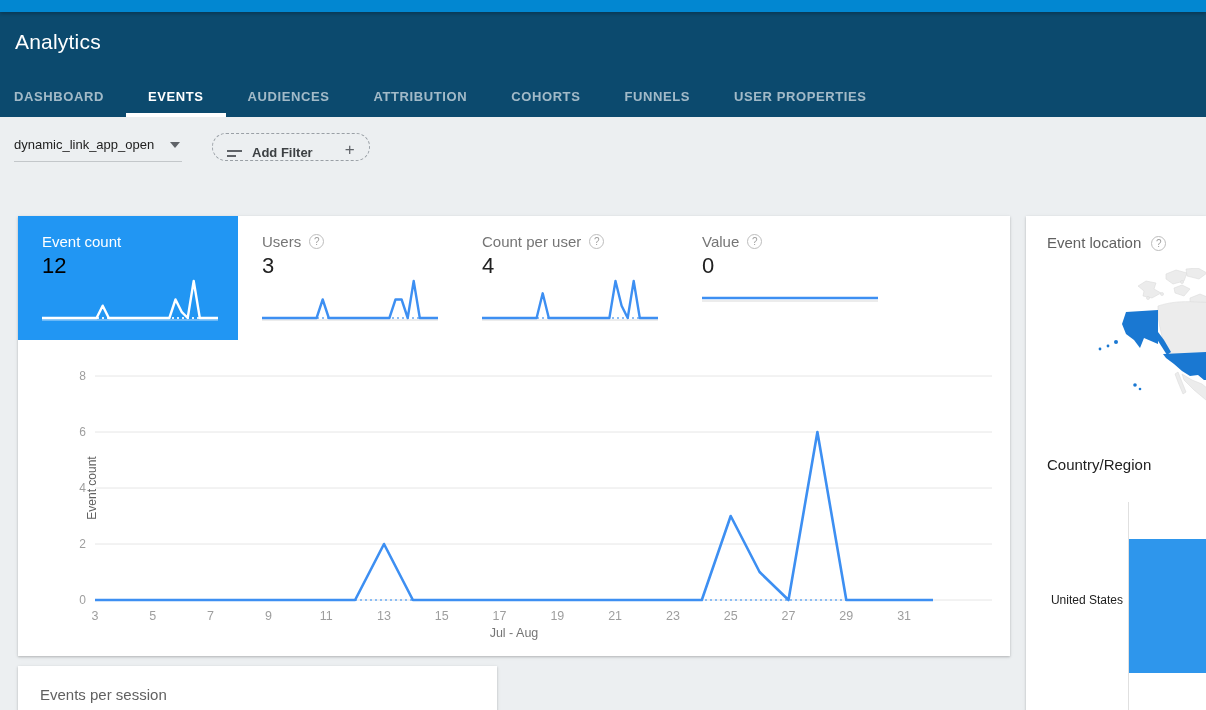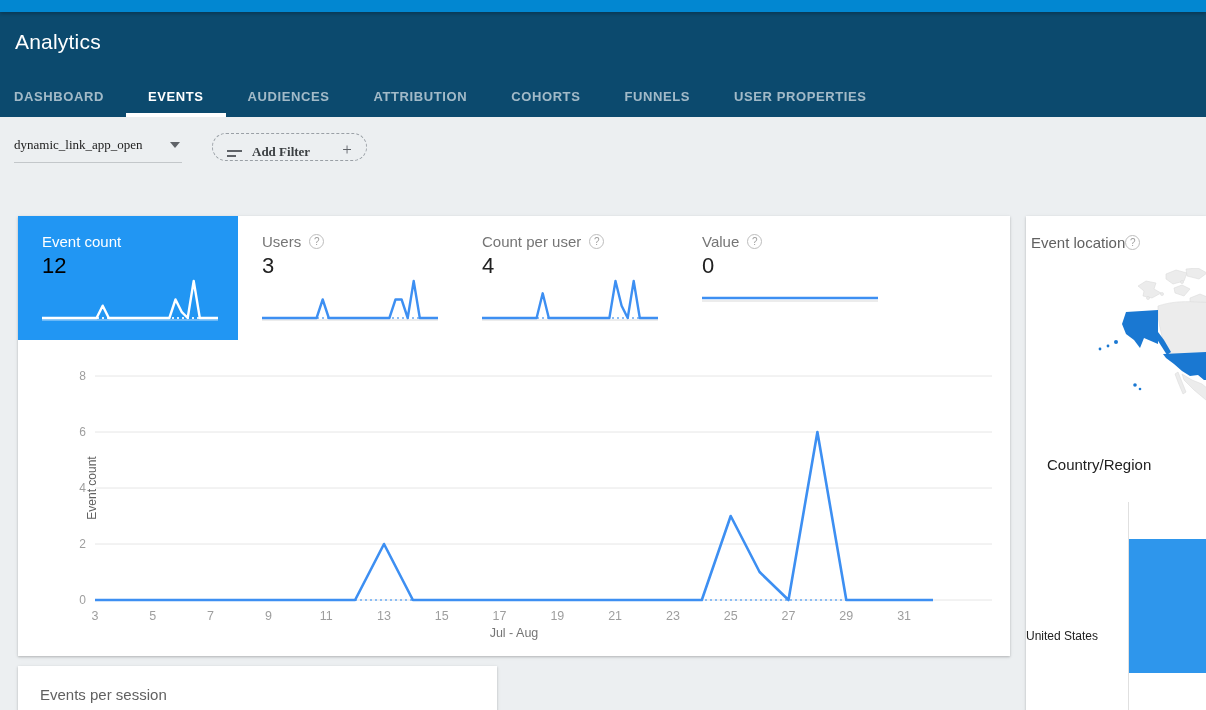--- a/index.html
+++ b/index.html
@@ -14,21 +14,21 @@
             background:#0c4a6e; z-index:5; }
   .app-title { color:#fff; font-size:21px; font-weight:400; padding:18px 0 0 15px; letter-spacing:.2px; }
   .tabs { position:absolute; left:0; bottom:0; display:flex; align-items:stretch; height:37px; }
   .tab { display:flex; align-items:center; padding:0 22px; font-size:13px; font-weight:700;
          letter-spacing:.6px; color:rgba(255,255,255,.62); cursor:pointer;
          border-bottom:4px solid transparent; }
   .tab:first-child { margin-left:-8px; }
   .tab.active { color:#ffffff; border-bottom-color:#ffffff; }
 
   
-  .filter-row { position:absolute; left:0; top:115px; width:1206px; height:70px;font-family:Liberation Serif, serif; }
+  .filter-row { position:absolute; left:0; top:115px; width:1206px; height:70px; }
   .event-select { position:absolute; left:14px; top:22px; width:168px; cursor:pointer;
                   border-bottom:1px solid #c3c7ca; padding-bottom:9px;
                   display:flex; justify-content:space-between; align-items:center; }
   .event-select .sel-text { font-size:13px; color:#212121; }
   .caret-down { width:0; height:0; border-left:5px solid transparent;
                 border-right:5px solid transparent; border-top:6px solid #5f6368; margin-right:2px; }
   .add-filter { position:absolute; left:212px; top:18px; height:28px; padding:0 14px;
                 border:1px dashed #9aa0a6; border-radius:15px; display:flex; align-items:flex-end;
                 gap:10px; cursor:pointer; }
   .add-filter .af-label { font-size:13px; font-weight:700; color:#3c4043; }
@@ -55,27 +55,27 @@
   .help-icon { width:15px; height:15px; border:1px solid #bdbdbd; border-radius:50%;
                font-size:10px; color:#9e9e9e; display:inline-flex; align-items:center;
                justify-content:center; cursor:pointer; flex:0 0 auto; }
 
   
   #main-chart { position:absolute; left:0; top:144px; }
   .y-axis-title { position:absolute; left:14px; top:265px; width:120px; text-align:center;
                   transform:rotate(-90deg); transform-origin:center; font-size:12px; color:#616161; }
 
   
-  .panel-title { position:absolute; left:5px; top:18px; font-size:15px; color:#616161;
-                 display:flex; align-items:center; }
+  .panel-title { position:absolute; left:21px; top:18px; font-size:15px; color:#616161;
+                 display:flex; align-items:flex-end; gap:10px; }
   #geo-map { position:absolute; left:52px; top:52px; }
   .section-label { position:absolute; left:21px; top:240px; font-size:15px; color:#212121; }
   .bar-axis { position:absolute; left:102px; top:286px; width:1px; height:234px; background:#e0e0e0; }
-  .bar-row-label { position:absolute; left:0; top:377px; width:97px; 
-                   font-size:12px; color:#212121;margin-top:36px; }
+  .bar-row-label { position:absolute; left:0; top:377px; width:97px; text-align:right;
+                   font-size:12px; color:#212121; }
   .geo-bar { position:absolute; left:103px; top:323px; width:77px; height:134px; background:#2e96ec; }
 
   .bottom-card .bc-title { padding:20px 16px 0 22px; font-size:15px; color:#616161; }
 
   text { font-family:"Liberation Sans", sans-serif; }
 </style>
 </head>
 <body>
 <div id="app">
 

